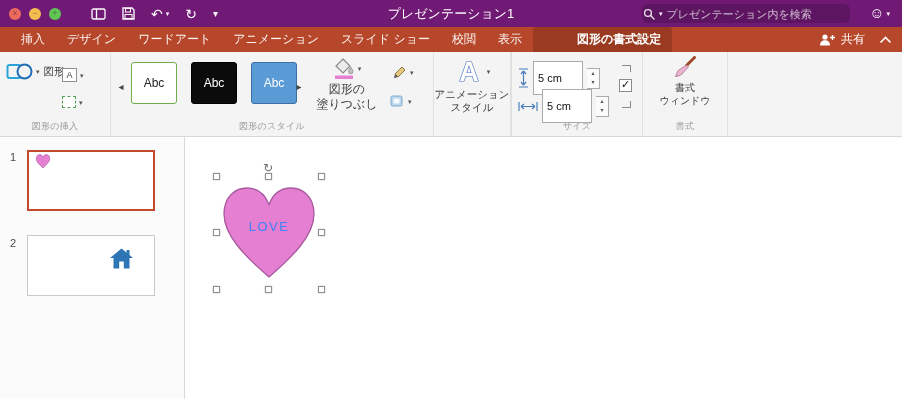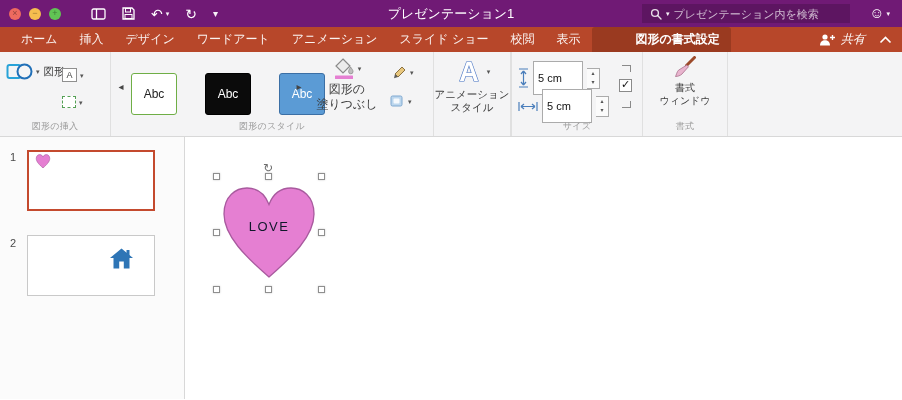--- a/index.html
+++ b/index.html
@@ -16,31 +16,31 @@
   .tb-icons { display:flex; align-items:center; gap:16px; margin-left:30px; z-index:3; }
   .tbi { display:flex; align-items:center; gap:3px; color:#fff; cursor:default; }
   .g { line-height:1; }
   .icon-undo::before{ content:"↶"; font-size:14px; }
   .icon-redo::before{ content:"↻"; font-size:14px; }
   .icon-smiley::before{ content:"☺"; font-size:15px; }
   .caret::before{ content:"▾"; font-size:7px; line-height:1; display:block; }
   .titlebar .caret{ color:rgba(255,255,255,.95); }
   .caret.big::before{ font-size:10px; }
   .tb-title { position:absolute; left:0; right:0; text-align:center; font-size:13px; color:#fff; pointer-events:none; z-index:1; }
-  .searchbox { position:absolute; right:52px; top:4px; width:208px; height:19px; background:rgba(0,0,0,.17); border-radius:0; display:flex; align-items:center; gap:4px; padding:0 8px; z-index:3; }
+  .searchbox { position:absolute; right:52px; top:4px; width:208px; height:19px; background:rgba(0,0,0,.17); border-radius:6px; display:flex; align-items:center; gap:4px; padding:0 1px; z-index:3; }
   .search-input { flex:1; background:transparent; border:none; outline:none; color:rgba(255,255,255,.92); font-size:11px; font-family:inherit; min-width:0; }
   .search-input::placeholder { color:rgba(255,255,255,.70); }
   .smiley { position:absolute; right:12px; top:5px; display:flex; align-items:center; gap:2px; z-index:3; }
 
   
   .tabbar { position:relative; height:25px; background:#B7472A; display:flex; align-items:stretch; padding-left:10px; }
   .tab { padding:0 11px; font-size:12px; line-height:25px; color:rgba(255,255,255,.93); white-space:nowrap; cursor:default; }
   .tab.active { background:#9A3A20; color:#fff; font-weight:bold; border-radius:3px 3px 0 0;padding-left:44px; }
   .tab-right { position:absolute; right:10px; top:0; height:25px; display:flex; align-items:center; gap:14px; color:#fff; }
-  .share { display:flex; align-items:center; gap:5px; font-size:12px;font-style:italic; }
+  .share { display:flex; align-items:center; gap:5px; font-size:12px; }
 
   
   .ribbon { position:relative; height:85px; background:#F4F4F5; border-bottom:1px solid #D8D8D8; display:flex; }
   .rg { position:relative; height:100%; }
   .rdiv { width:1px; height:100%; background:#E0E0E0; }
   .glabel { position:absolute; bottom:3px; left:0; right:0; text-align:center; font-size:9px; color:#9A9A9A; letter-spacing:.3px; white-space:nowrap; }
   .btn-label { font-size:10.5px; color:#3C3C3C; text-align:center; line-height:1.25; white-space:nowrap; }
   .irow { display:flex; align-items:center; justify-content:center; gap:3px; }
   .ribbon .caret { color:#555; }
 
@@ -50,21 +50,21 @@
   .sb1 { top:16px; } .sb2 { top:44px; }
   .tbox-ico { width:15px; height:14px; border:1px solid #8F8F8F; background:#fff; font-size:9px; color:#444; text-align:center; line-height:12px; }
   .tbox-ico::before { content:"A"; }
   .dash-ico { width:14px; height:12px; border:1px dashed #55A055; background:#fff; }
 
   .g2 { width:322px; }
   .gal-arrow { position:absolute; top:24px; width:12px; text-align:center; color:#444; cursor:default; }
   .gal-arrow.l { left:4px; } .gal-arrow.r { left:182px; }
   .gal-arrow.l::before { content:"◂"; font-size:10px; }
   .gal-arrow.r::before { content:"▸"; font-size:10px; }
-  .tiles { position:absolute; left:20px; top:21px; display:flex; gap:28px; }
+  .tiles { position:absolute; left:20px; top:10px; display:flex; gap:14px; }
   .tile { width:46px; height:42px; border-radius:3px; display:flex; align-items:center; justify-content:center; font-size:12px; cursor:default; }
   .tile.t-green { background:#fff; border:1.5px solid #6FAE46; color:#222; }
   .tile.t-black { background:#0B0B0B; border:1px solid #000; color:#fff; }
   .tile.t-blue  { background:#5B9BD5; border:1.5px solid #3B6FA5; color:#fff; }
   .fill-btn { position:absolute; left:200px; top:6px; width:72px; display:flex; flex-direction:column; align-items:center; gap:3px; }
   .fill-btn .btn-label { font-size:12px; }
   .stacked { position:absolute; left:278px; display:flex; align-items:center; gap:3px; }
   .st1 { top:13px; } .st2 { top:42px; }
 
   .g3 { width:76px; }
@@ -97,21 +97,21 @@
   .n1 { top:14px; } .n2 { top:100px; }
   .thumb { position:absolute; left:27px; width:128px; height:61px; background:#fff; cursor:default; }
   .thumb.sel { top:13px; border:2px solid #C44A2E; }
   .thumb.normal { top:98px; border:1px solid #C9C9C9; }
   .thumb-heart { position:absolute; left:6px; top:2px; }
   .thumb-home { position:absolute; left:82px; top:12px; }
 
   .canvas { position:relative; flex:1; background:#fff; }
   .shape-box { position:absolute; left:32px; top:40px; width:104px; height:112px; }
   .heart-svg { position:absolute; left:0; top:5px; }
-  .love { position:absolute; left:0; right:0; top:42px; text-align:center; color:#0f172a; font-size:13px; letter-spacing:1.5px; }
+  .love { position:absolute; left:0; right:0; top:42px; text-align:center; color:#3b82f6; font-size:13px; letter-spacing:1.5px; }
   .handle { position:absolute; width:7px; height:7px; background:#fff; border:1px solid #8F8F8F; box-shadow:0 0 2px rgba(0,0,0,.25); }
   .h-nw{left:-4px;top:-4px;} .h-n{left:48px;top:-4px;} .h-ne{right:-4px;top:-4px;}
   .h-w{left:-4px;top:52px;} .h-e{right:-4px;top:52px;}
   .h-sw{left:-4px;bottom:-4px;} .h-s{left:48px;bottom:-4px;} .h-se{right:-4px;bottom:-4px;}
   .rot { position:absolute; left:46px; top:-19px; color:#6E6E6E; }
   .rot::before { content:"↻"; font-size:12px; }
 </style>
 </head>
 <body>
 
@@ -157,21 +157,20 @@
       <span class="caret"></span>
       <input class="search-input" type="text" placeholder="プレゼンテーション内を検索" style="">
     </div>
     <div class="smiley">
       <span class="g icon-smiley"></span>
       <span class="caret"></span>
     </div>
   </div>
 
   <div class="tabbar">
-    <div class="tab">ホーム</div>
     <div class="tab">挿入</div>
     <div class="tab">デザイン</div>
     <div class="tab">ワードアート</div>
     <div class="tab">アニメーション</div>
     <div class="tab">スライド ショー</div>
     <div class="tab">校閲</div>
     <div class="tab">表示</div>
     <div class="tab active">図形の書式設定</div>
     <div class="tab-right">
       <div class="share">

